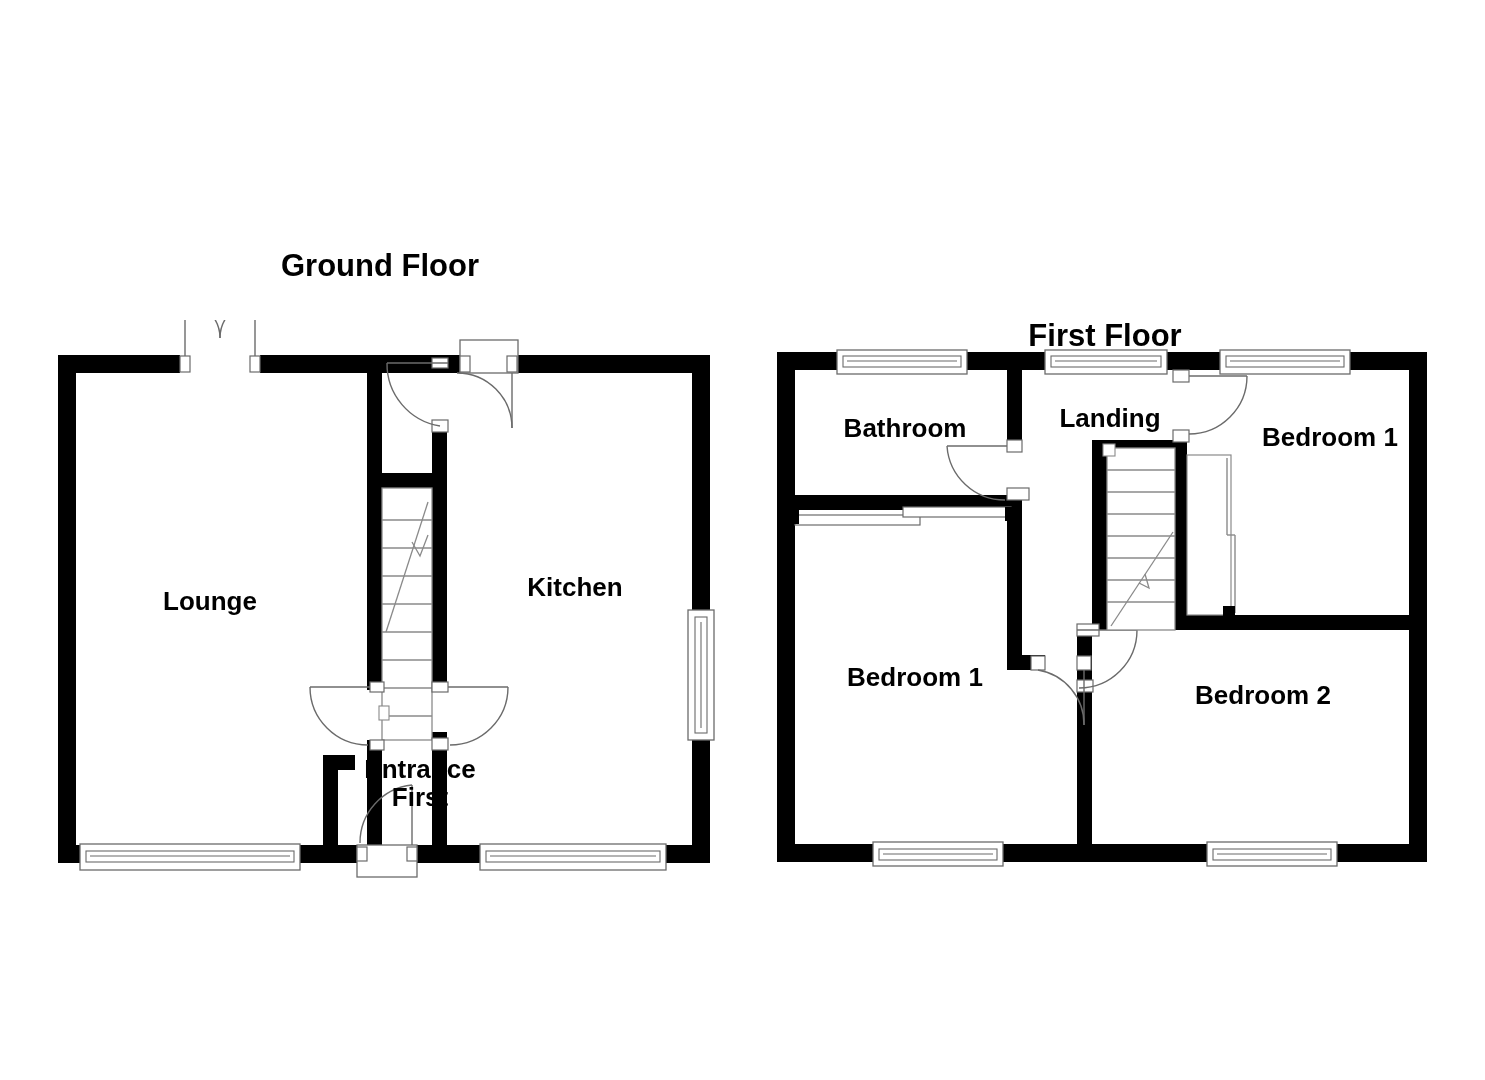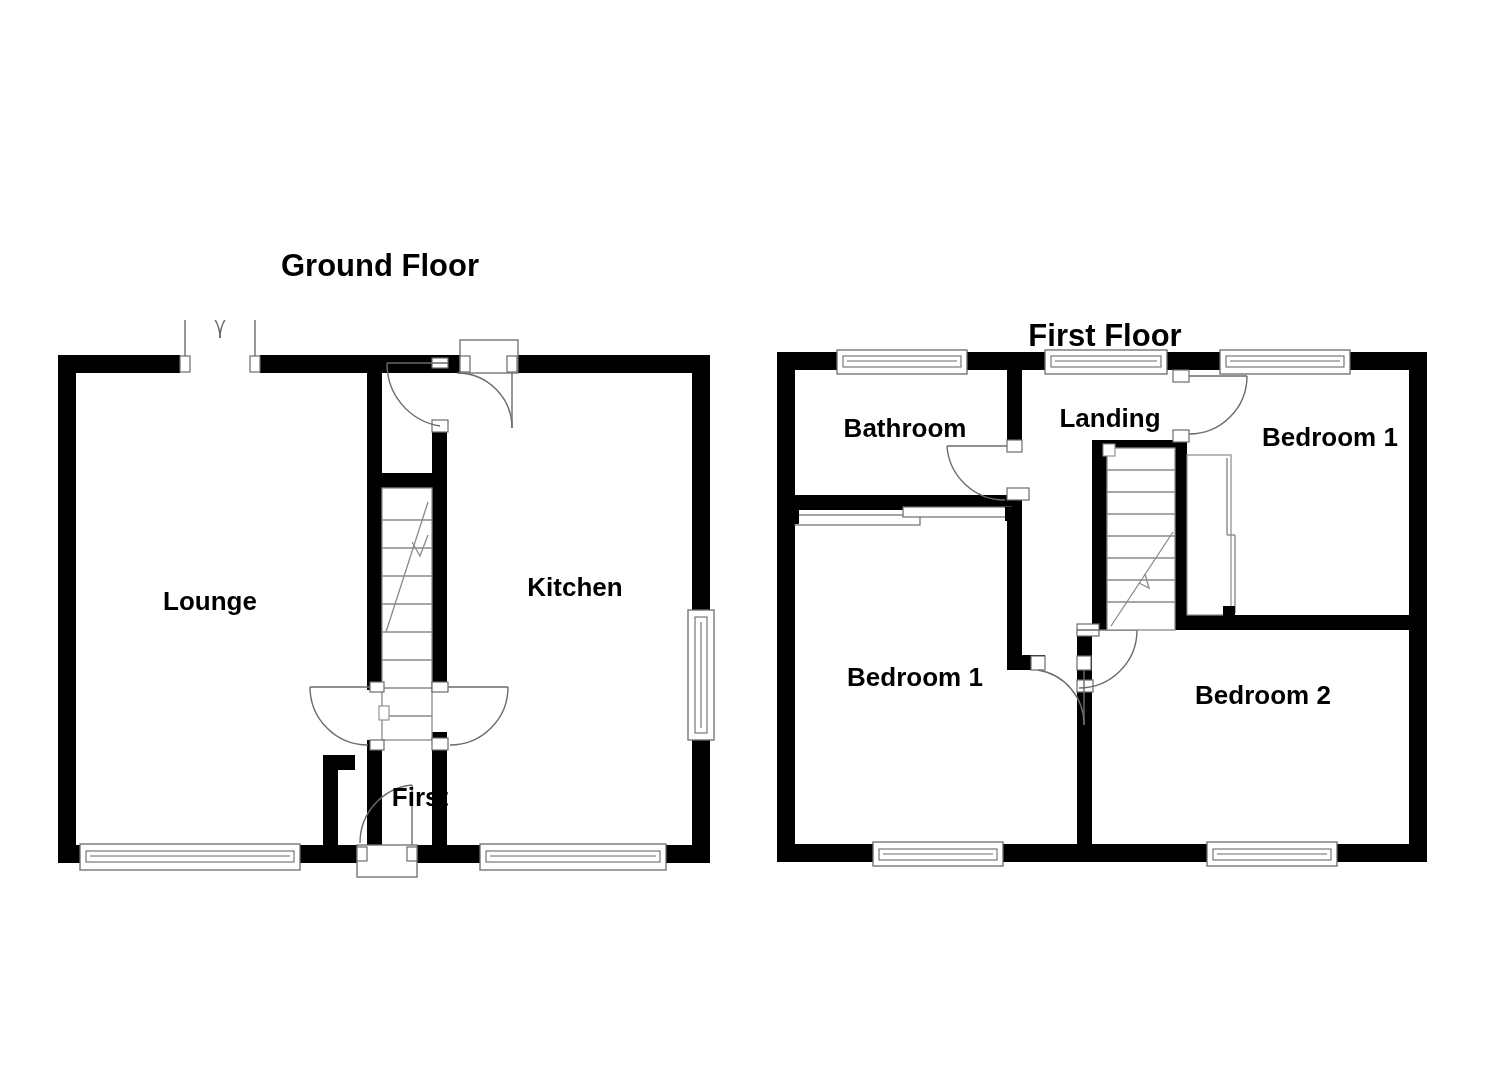--- a/index.html
+++ b/index.html
@@ -171,20 +171,21 @@
 
     <g>
       <rect x="668" y="290" width="26" height="130" fill="#ffffff" stroke="#6b6b6b" stroke-width="1.3"></rect>
       <rect x="675" y="297" width="12" height="116" fill="#ffffff" stroke="#6b6b6b" stroke-width="1.1"></rect>
       <line x1="681" y1="302" x2="681" y2="408" stroke="#6b6b6b" stroke-width="1.1"></line>
     </g>
   </svg>
 
   <div class="room-label" id="lounge-label" style="left:95px; top:548px; width:230px;margin-top:40px;">Lounge</div>
   <div class="room-label" id="kitchen-label" style="left:468px; top:574px; width:214px;">Kitchen</div>
+  <div class="room-label" id="entrance-hall-label-1" style="left:260px; top:756px; width:320px;">Entrance</div>
   <div class="room-label" id="entrance-hall-label-2" style="left:260px; top:784px; width:320px;">First</div>
 
   <div class="floor-title" id="first-floor-title">First Floor</div>
 
   <svg id="first-floor-svg" width="700" height="560" viewBox="0 0 700 560" style="position:absolute; left:755px; top:330px;">
 
     <g fill="#000000">
 
       <rect x="22" y="22" width="18" height="510"></rect>
 

